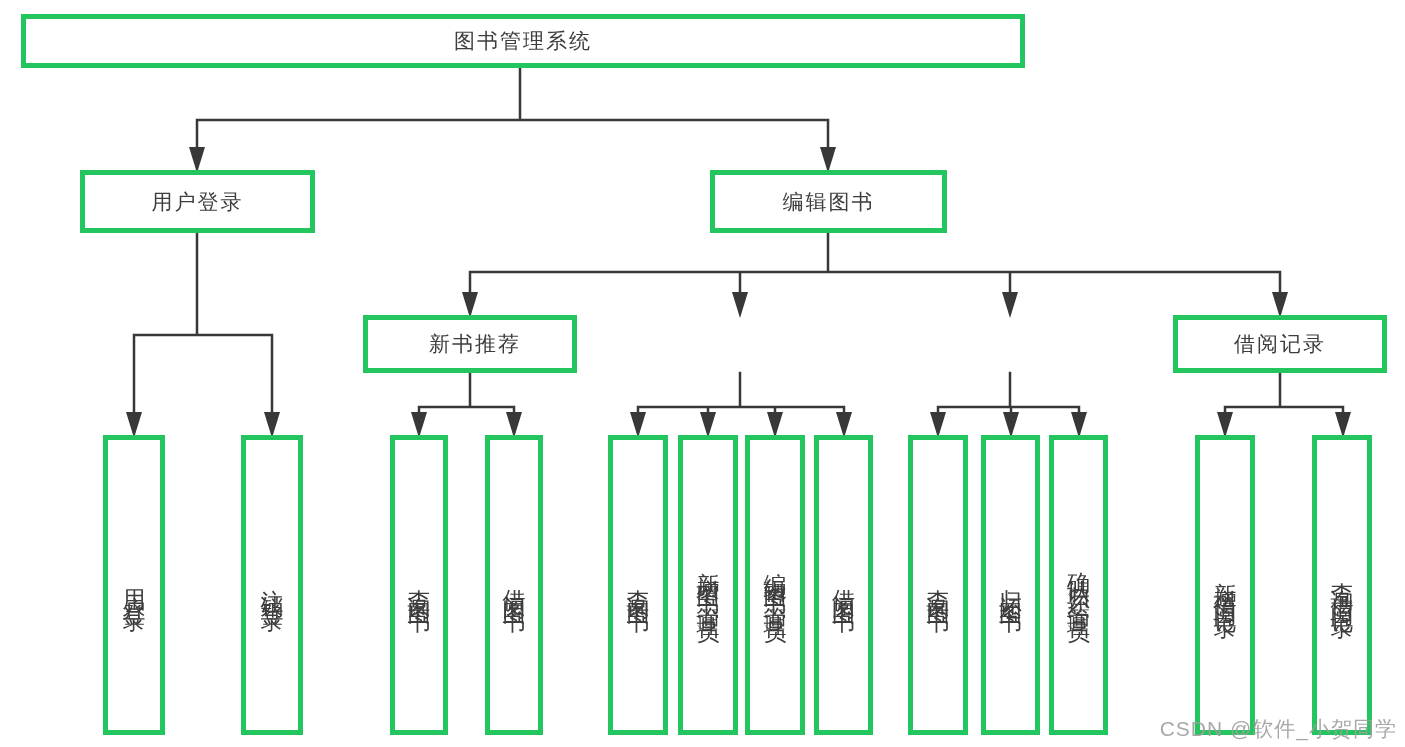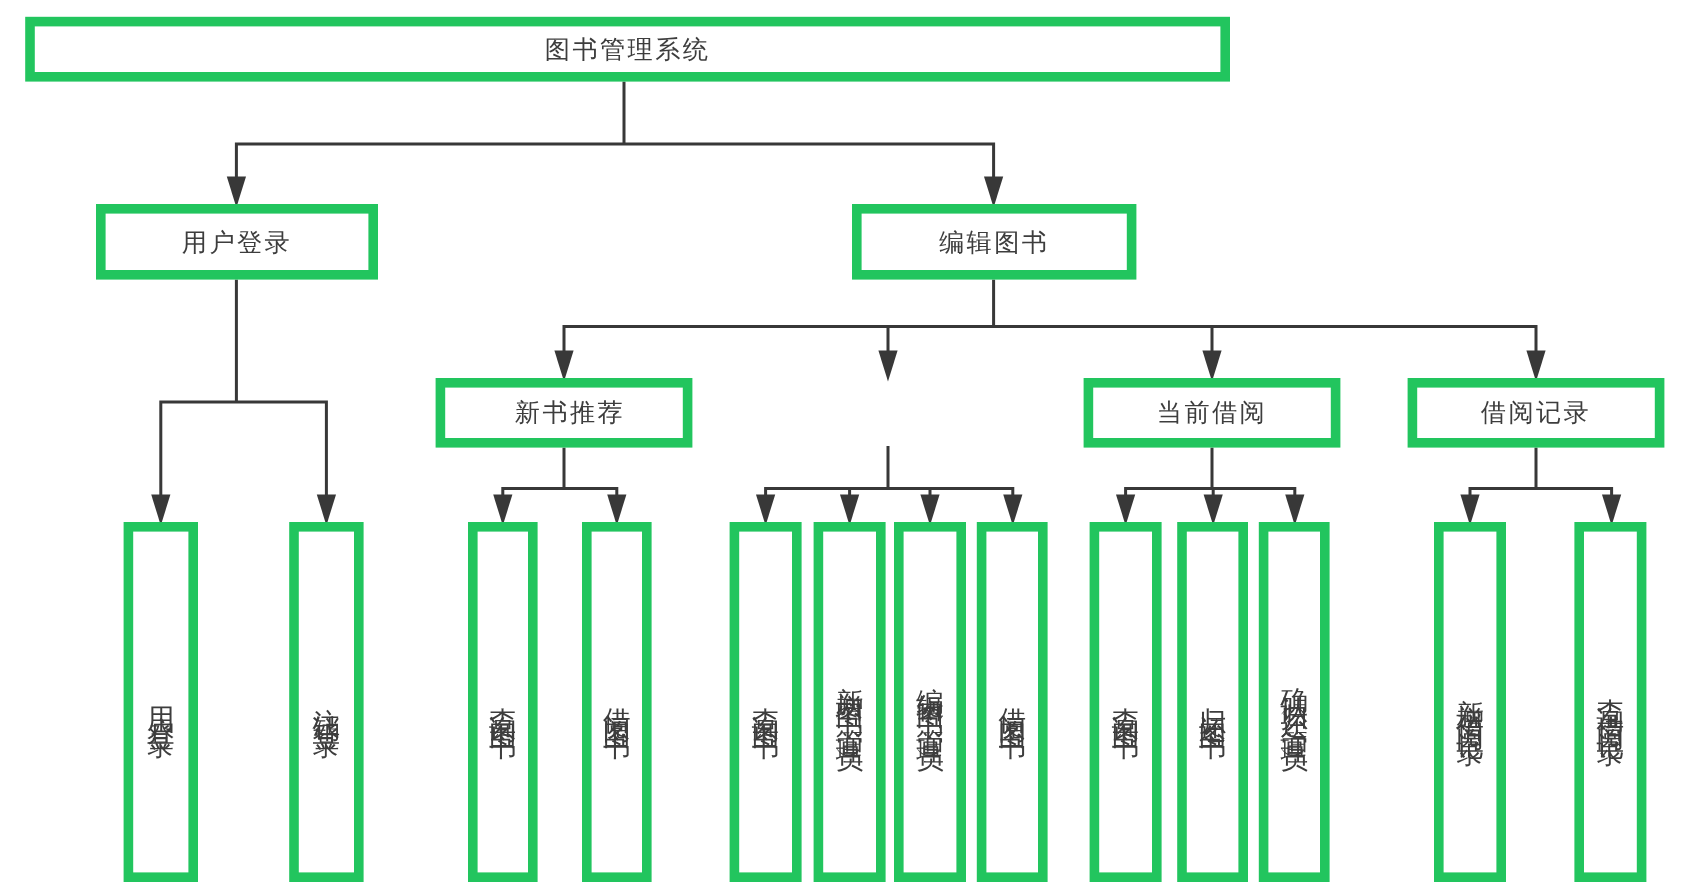--- a/index.html
+++ b/index.html
@@ -20,21 +20,21 @@
     left: 0;
     top: 0;
     width: 1405px;
     height: 747px;
     pointer-events: none;
   }
   .node {
     position: absolute;
     box-sizing: border-box;
     background: #ffffff;
-    border: 8px solid #22c55e;
+    border: 5px solid #22c55e;
     display: flex;
     align-items: center;
     justify-content: center;
     color: #3d3d3d;
   }
   .hnode {
     font-size: 21px;
     letter-spacing: 2px;
     white-space: nowrap;
   }
@@ -92,21 +92,20 @@
       <polygon points="1335,412 1351,412 1343,438"></polygon>
     </g>
   </svg>
 
   <div class="node hnode" style="left:21px; top:14px; width:1004px; height:54px;">图书管理系统</div>
 
   <div class="node hnode" style="left:80px; top:170px; width:235px; height:63px;">用户登录</div>
   <div class="node hnode" style="left:710px; top:170px; width:237px; height:63px;">编辑图书</div>
 
   <div class="node hnode" style="left:363px; top:315px; width:214px; height:58px;padding-left:10px;">新书推荐</div>
-  <div class="node hnode" style="left:903px; top:315px; width:214px; height:58px;">当前借阅</div>
   <div class="node hnode" style="left:1173px; top:315px; width:214px; height:58px;">借阅记录</div>
 
   <div class="node vnode" style="left:103px; top:435px; width:62px; height:300px;">
     <span>用户登录</span>
   </div>
   <div class="node vnode" style="left:241px; top:435px; width:62px; height:300px;">
     <span>注销登录</span>
   </div>
 
   <div class="node vnode" style="left:390px; top:435px; width:58px; height:300px;">
@@ -139,14 +138,15 @@
     <span>确认归还（管理员）</span>
   </div>
 
   <div class="node vnode" style="left:1195px; top:435px; width:60px; height:300px;">
     <span>新增借阅记录</span>
   </div>
   <div class="node vnode" style="left:1312px; top:435px; width:60px; height:300px;">
     <span>查询借阅记录</span>
   </div>
 
+  <div class="watermark">CSDN @软件_小贺同学</div>
 
 </div>
 
 </body></html>

